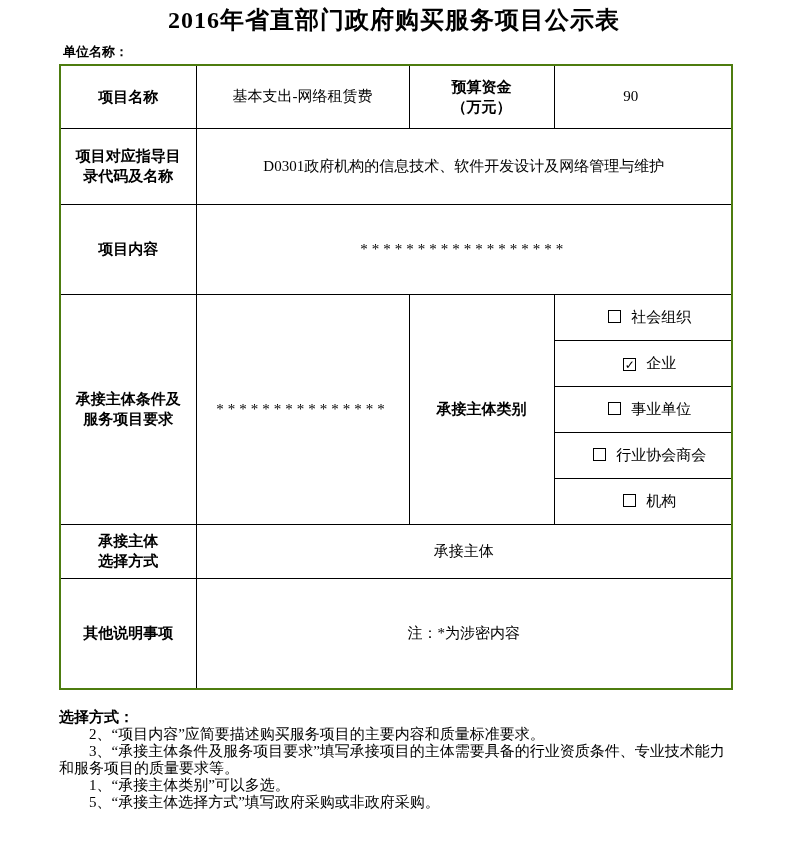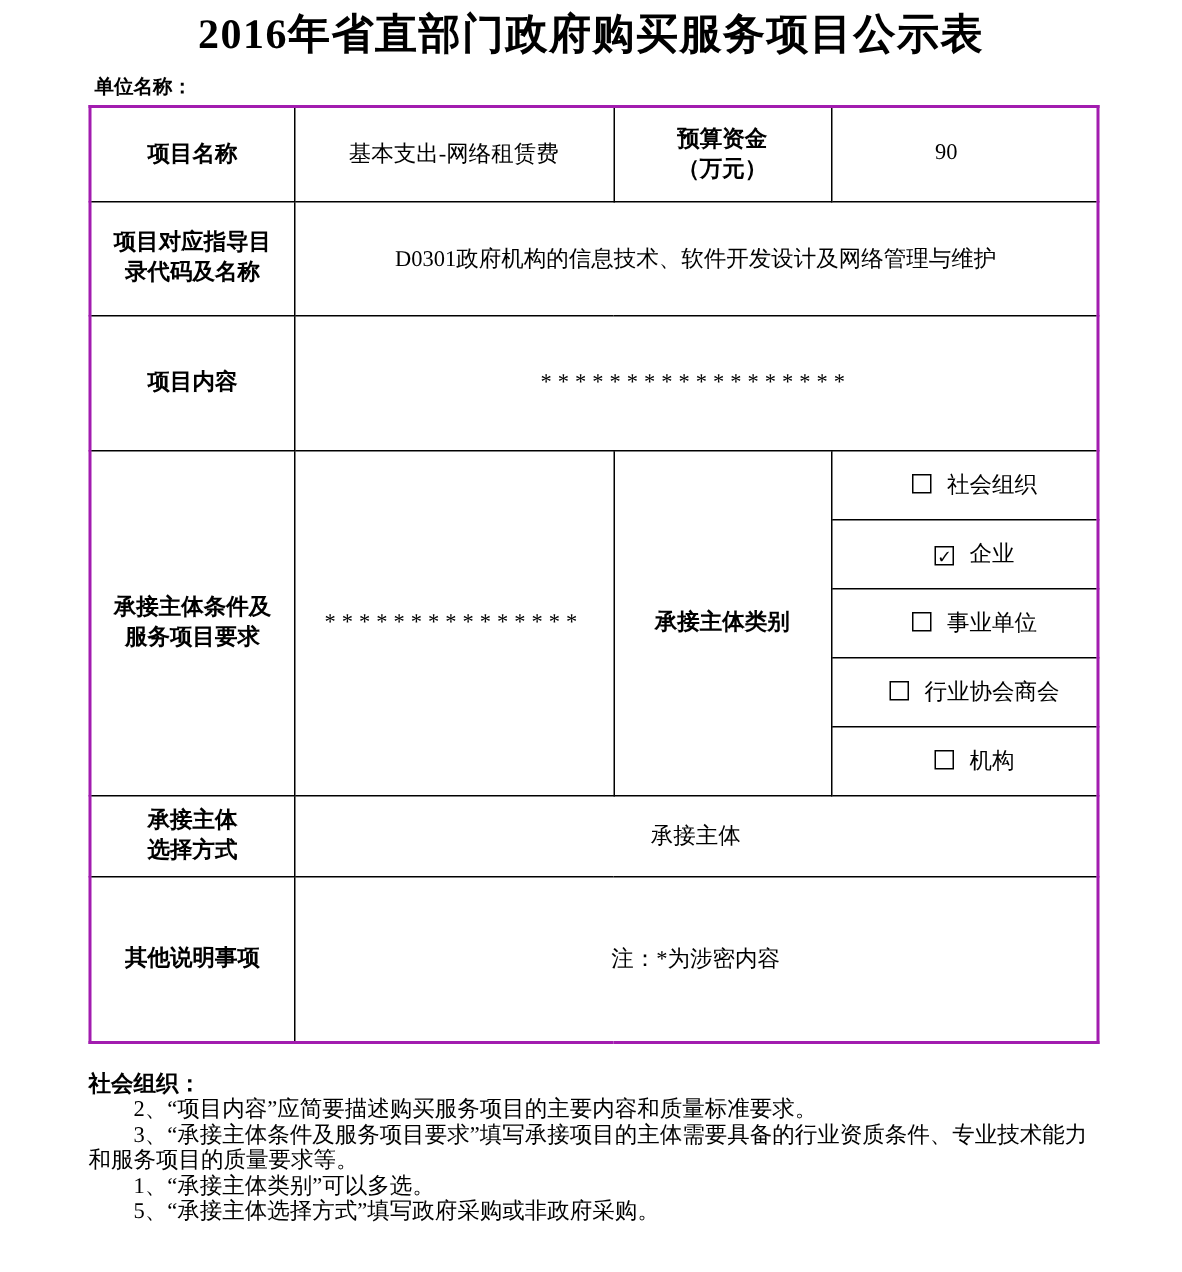--- a/index.html
+++ b/index.html
@@ -9,37 +9,37 @@
     width: 788px;
     height: 848px;
     background: #ffffff;
     color: #000000;
     overflow: hidden;
     font-family: "Liberation Serif", serif;
   }
   .doc-title {
     margin-top: 4px;
     text-align: center;
-    font-size: 28px;
+    font-size: 24px;
     font-weight: bold;
     font-family: "Liberation Serif", serif;
     letter-spacing: 1px;
   }
   .unit-line {
     margin: 7px 0 3px 63px;
     font-size: 13px;
     font-weight: bold;
     font-family: "Liberation Sans", sans-serif;
   }
   table.form {
     margin-left: 59px;
     width: 672px;
     border-collapse: collapse;
     table-layout: fixed;
-    border: 2px solid #a21caf;
+    border: 2px solid #4d7c0f;
   }
   table.form td {
     border: 1px solid #000000;
     vertical-align: middle;
     text-align: center;
     font-size: 15px;
     overflow: hidden;
   }
   td.label {
     font-family: "Liberation Sans", sans-serif;
@@ -161,20 +161,20 @@
     </tr>
 
     <tr style="height:111px">
       <td class="label">其他说明事项</td>
       <td class="value" colspan="3">注：*为涉密内容</td>
     </tr>
   </tbody>
     </table>
 
   <div class="notes">
-    <div class="notes-heading">社会组织：</div>
+    <div class="notes-heading">选择方式：</div>
     <p>2、“项目内容”应简要描述购买服务项目的主要内容和质量标准要求。</p>
     <p>3、“承接主体条件及服务项目要求”填写承接项目的主体需要具备的行业资质条件、专业技术能力和服务项目的质量要求等。</p>
     <p>1、“承接主体类别”可以多选。</p>
     <p>5、“承接主体选择方式”填写政府采购或非政府采购。</p>
   </div>
 
 </div>
 
 </body></html>

